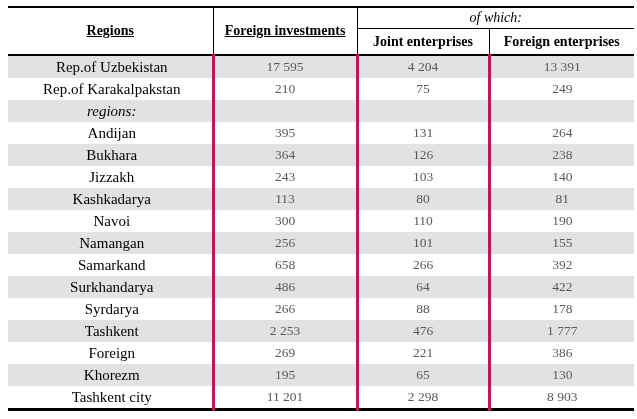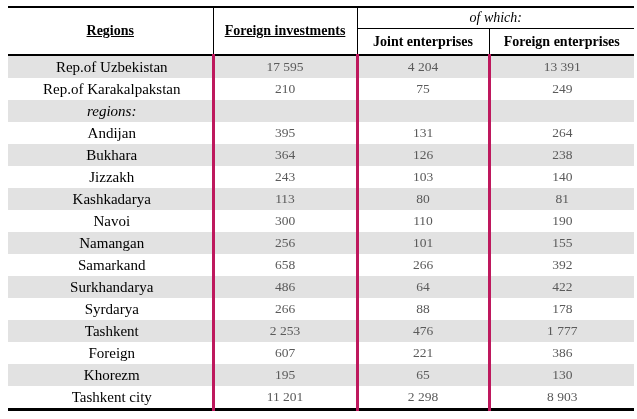--- a/index.html
+++ b/index.html
@@ -163,21 +163,21 @@
           <td class="num">178</td>
         </tr>
         <tr class="shaded">
           <td class="region">Tashkent</td>
           <td class="num">2 253</td>
           <td class="num">476</td>
           <td class="num">1 777</td>
         </tr>
         <tr>
           <td class="region">Foreign</td>
-          <td class="num">607</td>
+          <td class="num">269</td>
           <td class="num">221</td>
           <td class="num">386</td>
         </tr>
         <tr class="shaded">
           <td class="region">Khorezm</td>
           <td class="num">195</td>
           <td class="num">65</td>
           <td class="num">130</td>
         </tr>
         <tr>

